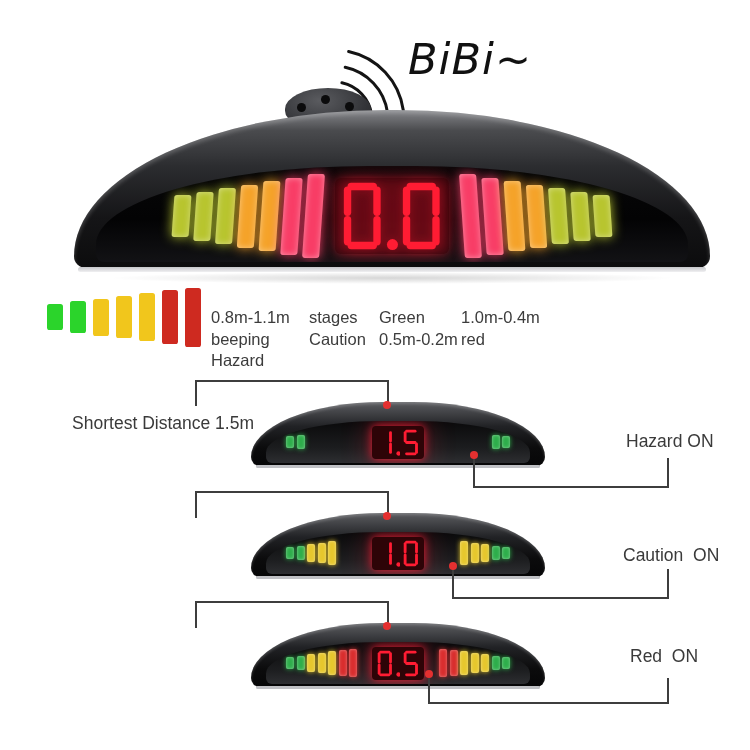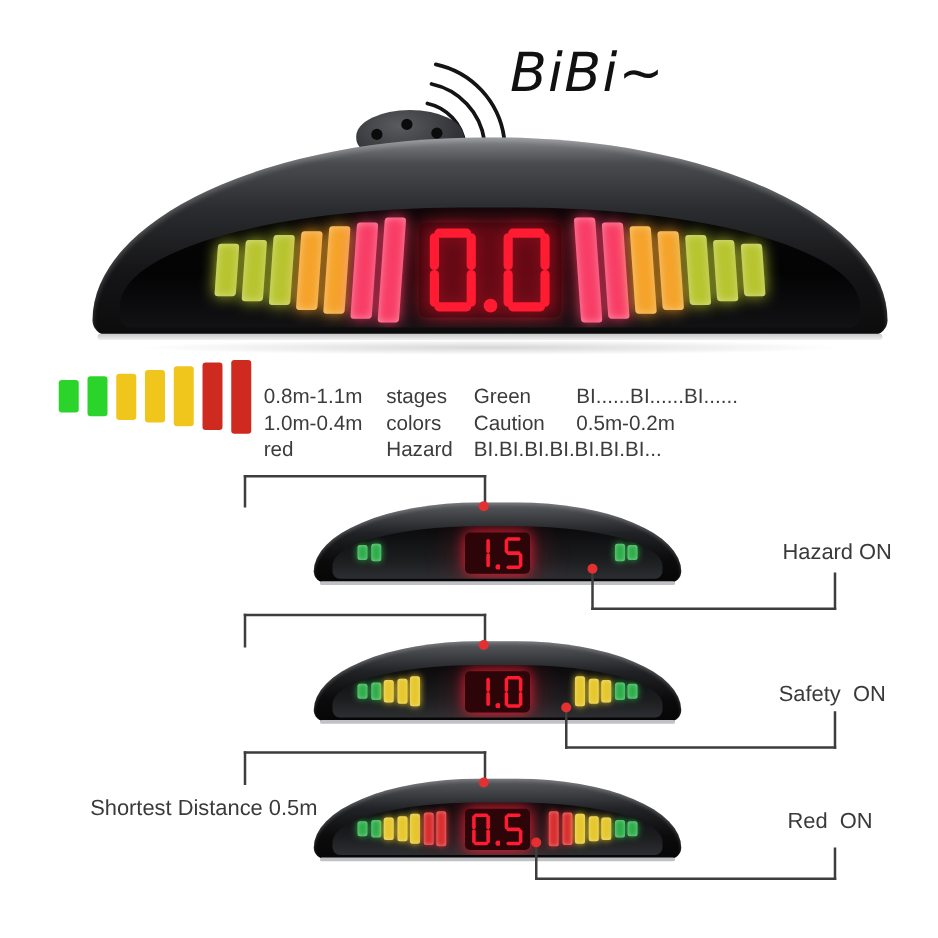--- a/index.html
+++ b/index.html
@@ -146,28 +146,26 @@
       <div style="width: 16px; height: 42.5px; background: rgb(241, 198, 28); border-radius: 2.56px;"></div>
       <div style="width: 16px; height: 48px; background: rgb(241, 198, 28); border-radius: 2.56px;"></div>
       <div style="width: 16px; height: 53.5px; background: rgb(206, 42, 32); border-radius: 2.56px;"></div>
       <div style="width: 16px; height: 59px; background: rgb(206, 42, 32); border-radius: 2.56px;"></div>
     </div>
 
   <div class="abs info-table">
     <div>0.8m-1.1m</div>
     <div>stages</div>
     <div>Green</div>
-    <div>BI......BI......BI......</div>
     <div>1.0m-0.4m</div>
-    <div>colors</div>
+    <div>beeping</div>
     <div>Caution</div>
     <div>0.5m-0.2m</div>
     <div>red</div>
     <div>Hazard</div>
-    <div>BI.BI.BI.BI.BI.BI.BI...</div>
   </div>
 
   <div class="abs stage-unit s1">
     <div class="stage-window">
       <div class="stage-row">
         <div class="bars bars-sm">
             <div style="width: 8px; height: 12px; background: rgb(46, 174, 75); border-radius: 2px; box-shadow: rgb(46, 174, 75) 0px 0px 5.6px, rgba(255, 255, 255, 0.45) 0px 0px 3.2px inset;"></div>
             <div style="width: 8px; height: 14.8px; background: rgb(46, 174, 75); border-radius: 2px; box-shadow: rgb(46, 174, 75) 0px 0px 5.6px, rgba(255, 255, 255, 0.45) 0px 0px 3.2px inset;"></div>
           </div>
         <div class="seg seg-small">
@@ -287,18 +285,18 @@
   <div class="abs ubracket" style="left:440px;top:569px;width:213px;height:28px;"></div>
   <div class="abs ubracket" style="left:416px;top:678px;width:237px;height:24px;"></div>
 
   <div class="abs dot" style="left:371px;top:401px;"></div>
   <div class="abs dot" style="left:371px;top:512px;"></div>
   <div class="abs dot" style="left:371px;top:622px;"></div>
   <div class="abs dot" style="left:458px;top:451px;"></div>
   <div class="abs dot" style="left:437px;top:562px;"></div>
   <div class="abs dot" style="left:413px;top:670px;"></div>
 
-  <div class="abs stage-label" style="left:30px;top:636px;">Shortest Distance 0.5m</div>
+  <div class="abs stage-label" style="left:30px;top:413px;">Shortest Distance 1.5m</div>
   <div class="abs status-label" style="left:614px;top:431px;">Hazard ON</div>
-  <div class="abs status-label" style="left:611px;top:545px;">Safety  ON</div>
+  <div class="abs status-label" style="left:611px;top:545px;">Caution  ON</div>
   <div class="abs status-label" style="left:618px;top:646px;">Red  ON</div>
 
 </div>
 
 </body></html>

